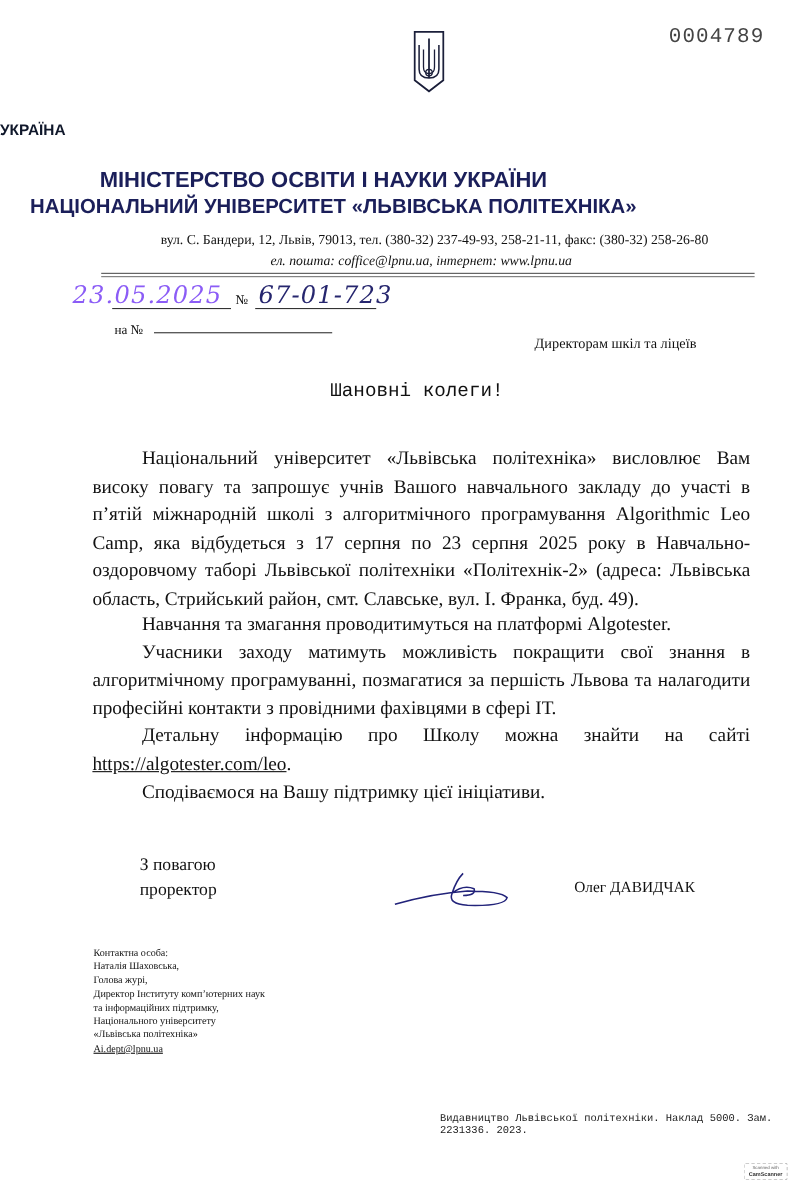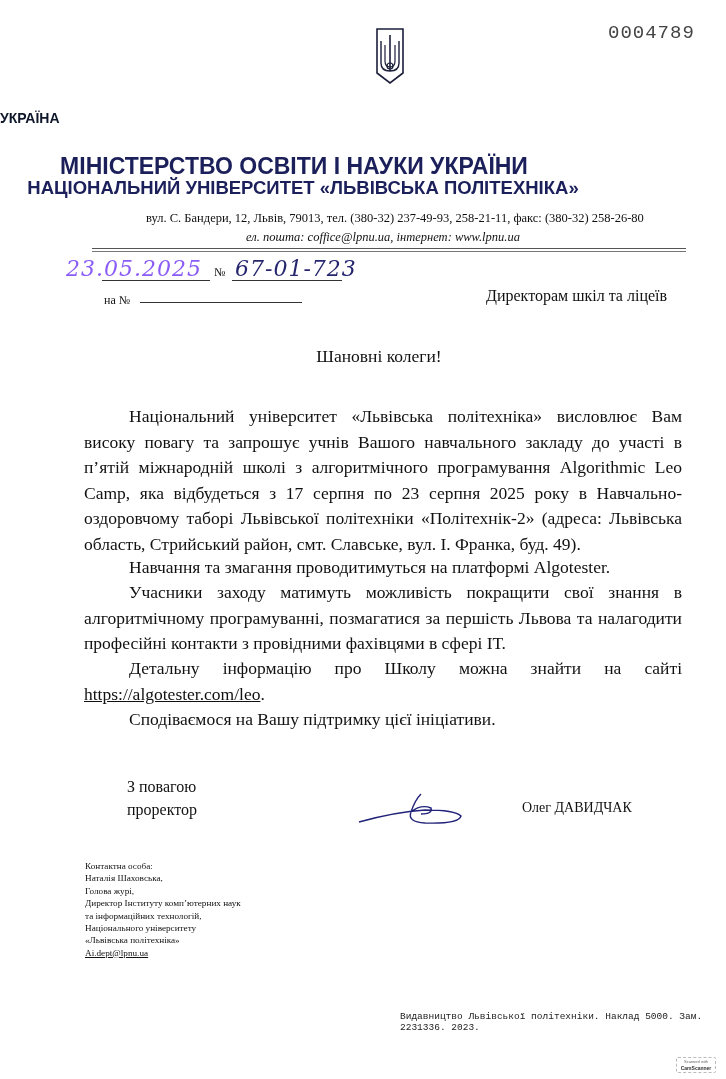--- a/index.html
+++ b/index.html
@@ -1,35 +1,35 @@
 <!DOCTYPE html>
 <html><head>
   <meta charset="utf-8">
   <style>
     html, body { margin: 0; padding: 0; background: #ffffff; }
     body { width: 726px; height: 1079px; position: relative; overflow: hidden; color: #111; font-family: "Liberation Serif", serif; }
     .abs { position: absolute; }
     .serial { left: 608px; top: 22px; font-family: "Liberation Mono", monospace; font-size: 19px; color: #444; letter-spacing: 1px; }
     .emblem { left: 375px; top: 27px; width: 30px; height: 62px; }
     .country { left: 0; width: 726px; top: 110px; text-align: left; font-family: "Liberation Sans", sans-serif; font-weight: bold; font-size: 14px; color: #0f172a; }
-    .ministry { left: 0; width: 588px; top: 153px; text-align: center; font-family: "Liberation Sans", sans-serif; font-size: 23px; font-weight: bold; color: #1b1f5a; }
+    .ministry { left: 0; width: 588px; top: 153px; text-align: center; font-family: "Liberation Sans", sans-serif; font-size: 20px; font-weight: bold; color: #1b1f5a; }
     .university { left: 0; width: 606px; top: 177px; text-align: center; font-family: "Liberation Sans", sans-serif; font-size: 18.5px; font-weight: bold; color: #1b1f5a; }
     .addr1 { left: 0; width: 726px; top: 211px; padding-left: 64px; box-sizing: border-box; text-align: center; font-size: 12.5px; color: #111; }
     .addr2 { left: 0; width: 726px; top: 230px; padding-left: 40px; box-sizing: border-box; text-align: center; font-size: 12.5px; color: #111; font-style: italic; }
     .rule1 { left: 92px; top: 248px; width: 594px; height: 1px; background: #555; }
     .rule2 { left: 92px; top: 251px; width: 594px; height: 1px; background: #777; }
     .handdate { left: 66px; top: 256px; font-family: "DejaVu Serif", serif; font-style: italic; font-size: 22px; color: #8b5cf6; letter-spacing: 1px; }
     .dateline { left: 102px; top: 280px; width: 108px; height: 1px; background: #333; }
     .numsign { left: 214px; top: 265px; font-size: 12px; }
     .handnum { left: 235px; top: 256px; font-family: "DejaVu Serif", serif; font-style: italic; font-size: 22px; color: #26266e; letter-spacing: 1px; }
     .numline { left: 232px; top: 280px; width: 110px; height: 1px; background: #333; }
     .replylabel { left: 104px; top: 293px; font-size: 12px; }
     .replyline { left: 140px; top: 302px; width: 162px; height: 1px; background: #333; }
-    .recipient { left: 486px; top: 287px; font-size: 16px; }
-    .greeting { left: 0; width: 726px; top: 346px; text-align: center; font-size: 17.5px; padding-left: 32px; box-sizing: border-box; }
+    .recipient { left: 486px; top: 304px; font-size: 13px; }
+    .greeting { left: 0; width: 726px; top: 346px; text-align: center; font-size: 17.5px; padding-left: 32px; box-sizing: border-box; font-family: Liberation Mono, monospace; }
     .body { left: 84px; width: 598px; font-size: 17.5px; line-height: 25.6px; text-align: justify; }
     .p1 { top: 404px; }
     .p2 { top: 555px; }
     .p3 { top: 580px; }
     .p4 { top: 656px; }
     .p5 { top: 707px; }
     .indent { text-indent: 45px; }
     .link { text-decoration: underline; color: #111; }
     .sig-closing { left: 127px; top: 775px; font-size: 16px; line-height: 23px; }
     .signature { left: 355px; top: 790px; width: 110px; height: 40px; }
@@ -89,21 +89,21 @@
     <path d="M4 32 Q40 22 70 20 Q100 20 106 26 Q104 34 70 33 Q52 32 56 22 Q60 10 66 4 M56 22 Q66 14 76 18 Q78 24 66 24" fill="none" stroke="#22237a" stroke-width="1.4"></path>
   </svg>
 </div>
 <div class="abs signer">Олег ДАВИДЧАК</div>
 
 <div class="abs contact">
   <div>Контактна особа:</div>
   <div>Наталія Шаховська,</div>
   <div>Голова журі,</div>
   <div>Директор Інституту комп’ютерних наук</div>
-  <div>та інформаційних технологій,</div>
+  <div>та інформаційних підтримку,</div>
   <div>Національного університету</div>
   <div>«Львівська політехніка»</div>
   <div class="email">Ai.dept@lpnu.ua</div>
 </div>
 
 <div class="abs imprint">Видавництво Львівської політехніки. Наклад 5000. Зам. 2231336. 2023.</div>
 
 <div class="abs scanner">
   <span>Scanned with</span>
   <b>CamScanner</b>

